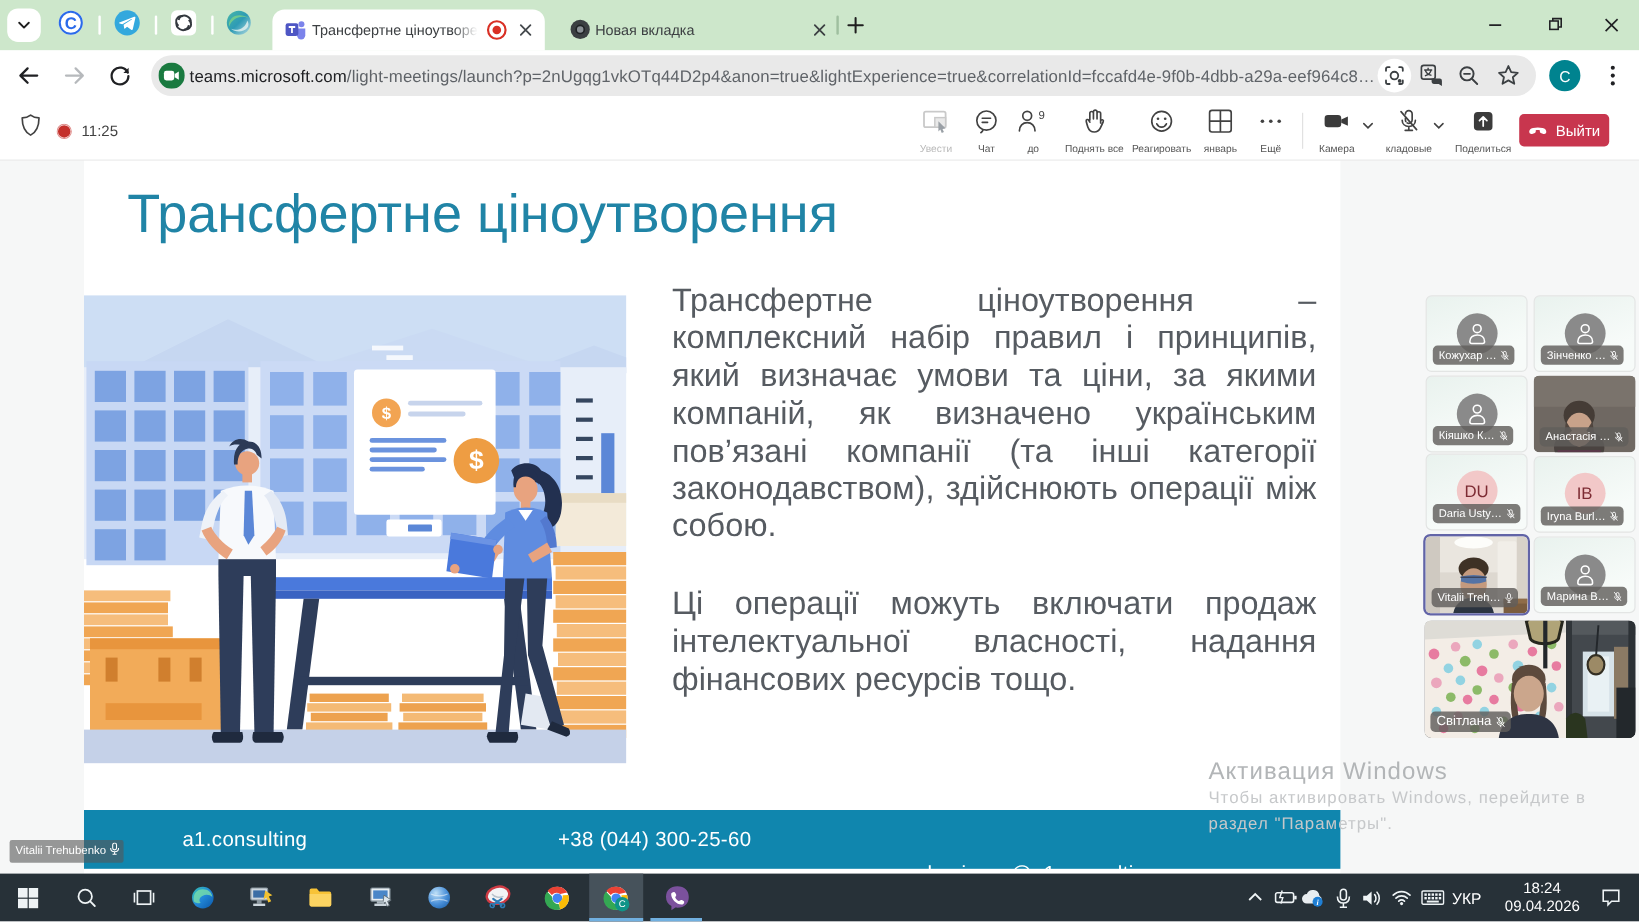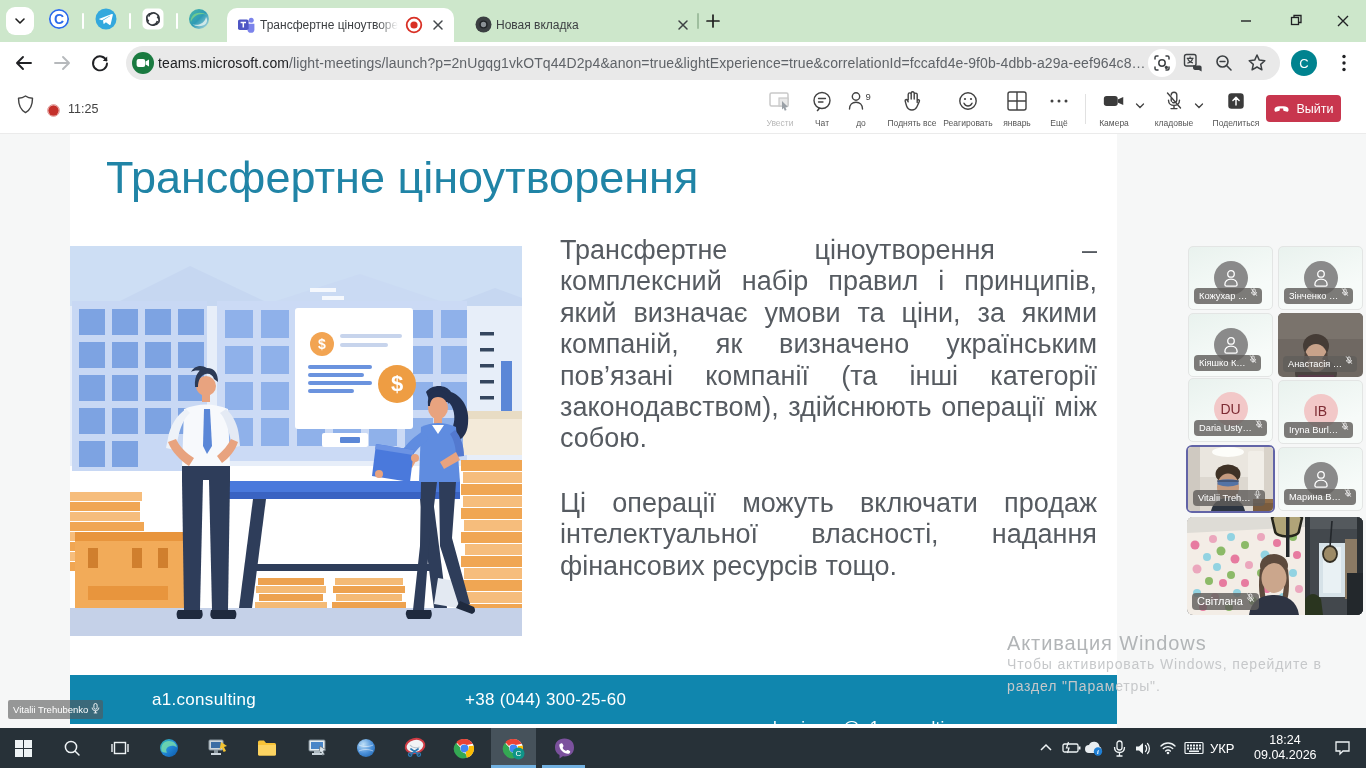--- a/index.html
+++ b/index.html
@@ -37,21 +37,21 @@
 
   
   #wm { position:absolute; left:1007px; top:496px; color:#b4b6b8; }
 
   
   #nametag { position:absolute; left:8px; top:566px; height:19px; background:rgba(87,87,87,0.6); border-radius:2px; color:#fff; font-size:9.5px; line-height:19px; padding:0 3px 0 5px; white-space:nowrap; }
 
   
   .tile { position:absolute; width:85px; height:64px; border-radius:5px; background:linear-gradient(160deg,#e9f2ee 0%,#f7fbf9 70%); border:1px solid #e3e5e4; overflow:hidden; }
   .vtile { position:absolute; width:85px; height:64px; border-radius:5px; overflow:hidden; }
-  .npill { position:absolute; left:5px; bottom:5px; height:16px; background:rgba(96,94,92,0.82); border-radius:4px; color:#fff; font-size:9.3px; line-height:16px; padding:0 4px 0 5px; display:flex; align-items:flex-start; gap:3px; white-space:nowrap; }
+  .npill { position:absolute; left:5px; bottom:5px; height:16px; background:rgba(96,94,92,0.82); border-radius:4px; color:#fff; font-size:9.3px; line-height:16px; padding:0 4px 0 5px; display:flex; align-items:center; gap:3px; white-space:nowrap; }
   .avcirc { position:absolute; left:50%; top:14px; transform:translateX(-50%); width:34px; height:34px; border-radius:50%; background:#8a8a8a; display:flex; align-items:center; justify-content:center; }
   .initcirc { position:absolute; left:50%; top:13px; transform:translateX(-50%); width:34px; height:34px; border-radius:50%; background:#f2c8c8; display:flex; align-items:center; justify-content:center; font-size:14px; color:#7d2b33; }
 
   
   #taskbar { position:absolute; left:0; top:728px; width:1366px; height:40px; background:#273138; }
   .tbicon { position:absolute; top:0; width:44px; height:40px; display:flex; align-items:center; justify-content:center; }
   .traytxt { color:#ffffff; font-size:12px; }
 </style>
 </head>
 <body>

